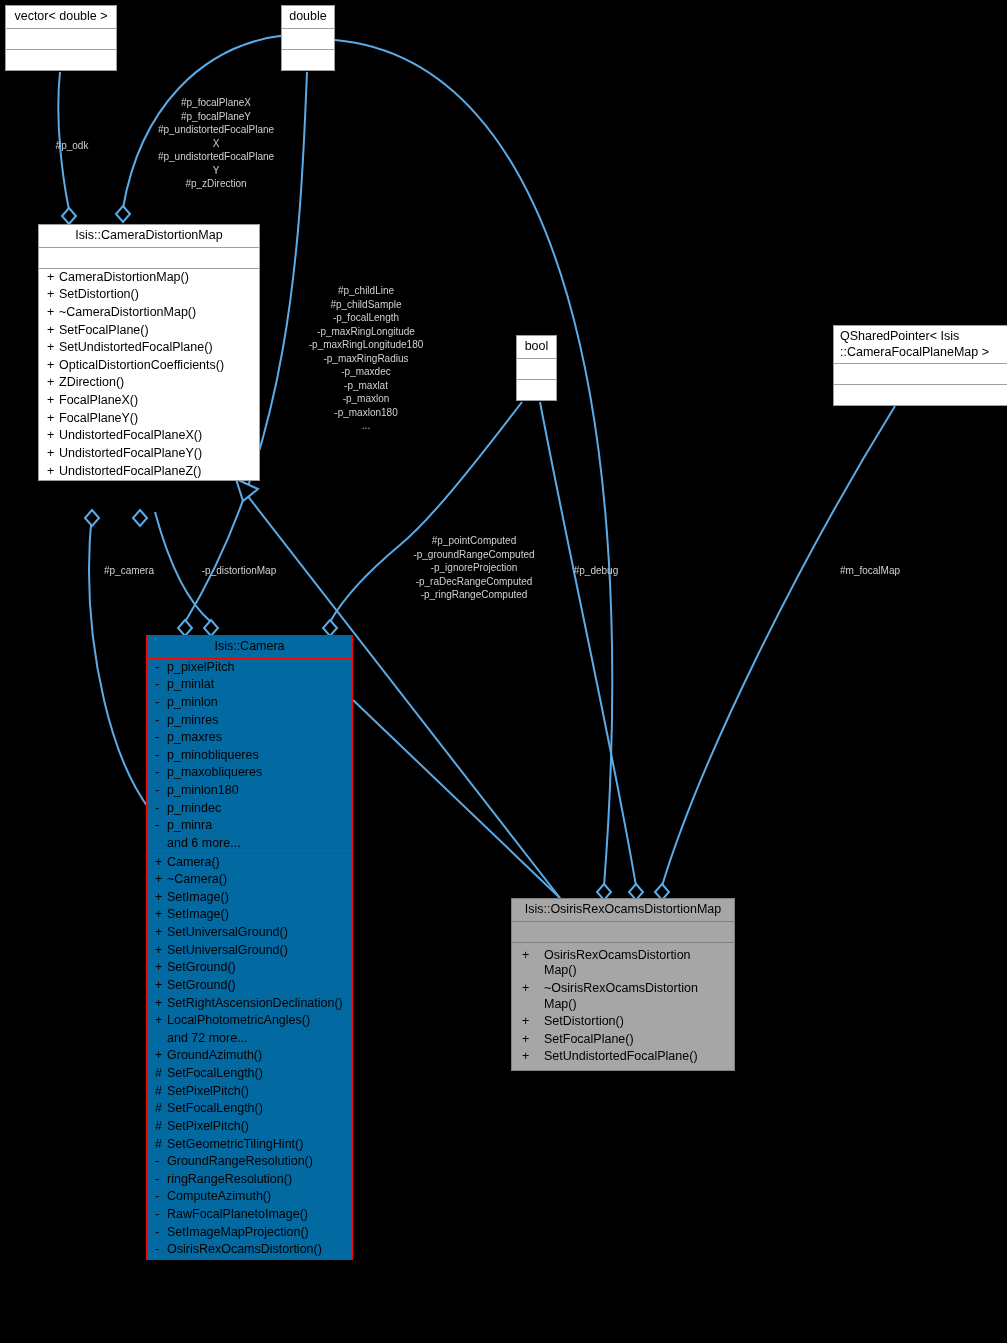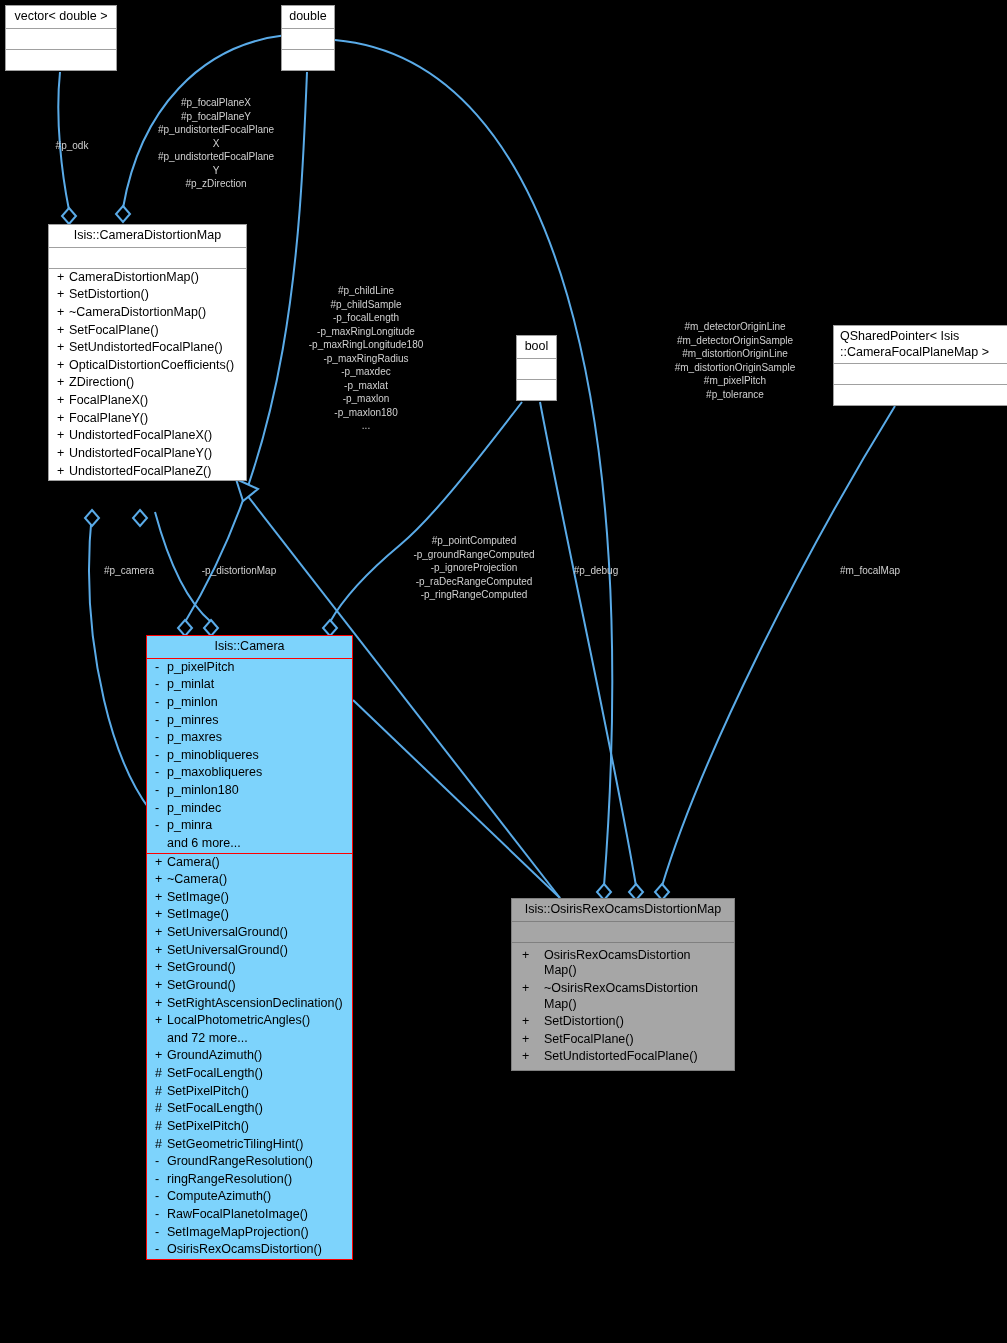--- a/index.html
+++ b/index.html
@@ -52,21 +52,21 @@
     display: inline-block;
     width: 12px;
   }
   .node .row.plain {
     padding-left: 20px;
   }
 
   
   .node.highlight {
     border: 1px solid #ff0000;
-    background: #7dd3fc;
+    background: #0369a1;
   }
   .node.highlight .sep,
   .node.highlight .compartment {
     border-top: 1px solid #ff0000;
   }
 
   
   .node.grey {
     background: #a6a6a6;
     border: 1px solid #808080;
@@ -169,21 +169,21 @@
     <div class="compartment empty-row"></div>
   </div>
 
   <div class="node" id="n-qsp" style="left:833px; top:325px; width:196px;">
     <div class="title" style="text-align:left;">QSharedPointer&lt; Isis
 ::CameraFocalPlaneMap &gt;</div>
     <div class="compartment empty-row"></div>
     <div class="compartment empty-row"></div>
   </div>
 
-  <div class="node" id="n-cdm" style="left:48px; top:224px; width:199px;">
+  <div class="node" id="n-cdm" style="left:38px; top:224px; width:222px;">
     <div class="title">Isis::CameraDistortionMap</div>
     <div class="compartment empty-row"></div>
     <div class="compartment" id="cdm-methods">
         <div class="row"><span class="vis">+</span><span class="txt">CameraDistortionMap()</span></div>
         <div class="row"><span class="vis">+</span><span class="txt">SetDistortion()</span></div>
         <div class="row"><span class="vis">+</span><span class="txt">~CameraDistortionMap()</span></div>
         <div class="row"><span class="vis">+</span><span class="txt">SetFocalPlane()</span></div>
         <div class="row"><span class="vis">+</span><span class="txt">SetUndistortedFocalPlane()</span></div>
         <div class="row"><span class="vis">+</span><span class="txt">OpticalDistortionCoefficients()</span></div>
         <div class="row"><span class="vis">+</span><span class="txt">ZDirection()</span></div>
@@ -264,26 +264,20 @@
 -p_focalLength
 -p_maxRingLongitude
 -p_maxRingLongitude180
 -p_maxRingRadius
 -p_maxdec
 -p_maxlat
 -p_maxlon
 -p_maxlon180
 ...</div>
 
-  <div class="edge-label" style="left:650px; top:320px; width:170px;">#m_detectorOriginLine
-#m_detectorOriginSample
-#m_distortionOriginLine
-#m_distortionOriginSample
-#m_pixelPitch
-#p_tolerance</div>
 
   <div class="edge-label" style="left:82px; top:564px; width:94px;">#p_camera</div>
 
   <div class="edge-label" style="left:180px; top:564px; width:118px;">-p_distortionMap</div>
 
   <div class="edge-label" style="left:390px; top:534px; width:168px;">#p_pointComputed
 -p_groundRangeComputed
 -p_ignoreProjection
 -p_raDecRangeComputed
 -p_ringRangeComputed</div>

